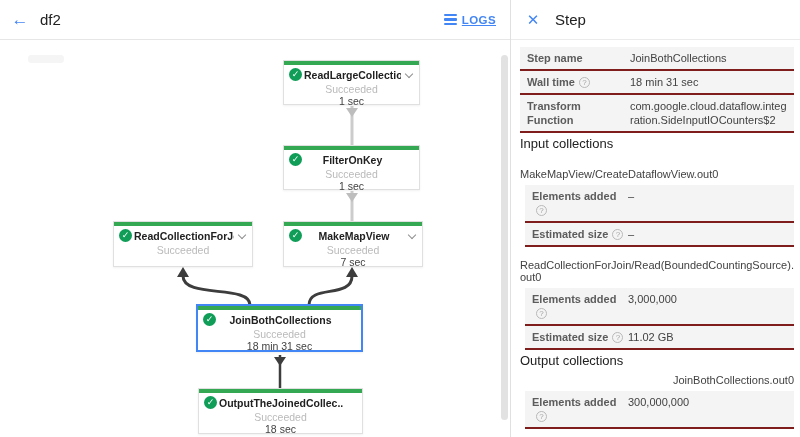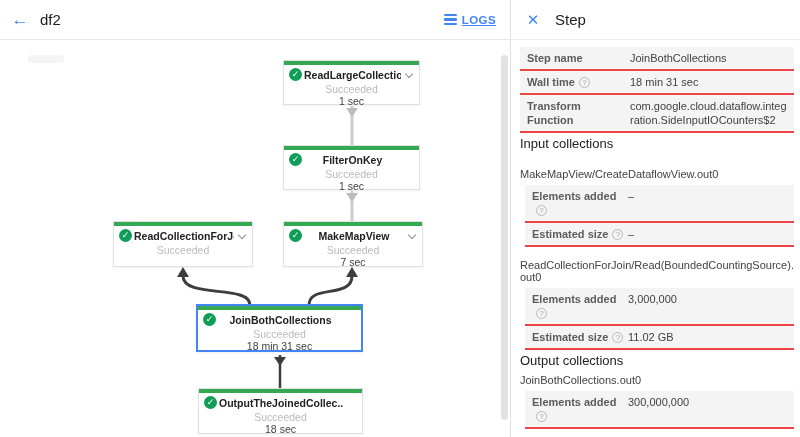--- a/index.html
+++ b/index.html
@@ -49,21 +49,21 @@
 
   .scroll-thumb{position:absolute;left:501px;top:55px;width:7px;height:365px;background:#e2e2e2;border-radius:4px;z-index:6;cursor:pointer;}
 
   
   .panel{position:absolute;left:510px;top:0;width:290px;height:437px;background:#fff;border-left:1px solid var(--border);overflow:hidden;}
   .panel-header{height:40px;border-bottom:1px solid #ebebeb;display:flex;align-items:center;}
   .close-btn{width:44px;text-align:center;color:var(--accent-blue);font-size:15px;cursor:pointer;}
   .panel-title{font-size:15px;color:var(--text-dark);}
   .panel-body{padding:7px 6px 0 9px;}
 
-  .kv{display:flex;background:var(--row-bg);border-bottom:2px solid #ef4444;padding:4px 7px;font-size:11px;line-height:14px;}
+  .kv{display:flex;background:var(--row-bg);border-bottom:2px solid #7f1d1d;padding:4px 7px;font-size:11px;line-height:14px;}
   .kv-label{width:103px;flex:none;color:#5c5c5c;font-weight:bold;}
   .kv-value{flex:1;color:#424242;word-break:break-all;}
   .help{display:inline-block;width:11px;height:11px;border-radius:50%;border:1px solid #b9b9b9;color:#a5a5a5;font-size:8px;line-height:10px;text-align:center;margin-left:4px;vertical-align:1px;cursor:pointer;font-weight:normal;}
 
   .section-heading{font-size:13px;color:var(--text-dark);margin:3px 0 6px 0;}
   .coll-name{font-size:11px;color:#424242;margin:8px 0 5px 0;word-break:break-all;}
   .coll-rows{margin-left:5px;}
 </style>
 </head>
 <body>
@@ -211,21 +211,21 @@
           <span class="kv-label" style="width:96px;"><span>Elements added</span><span class="help">?</span></span>
           <span class="kv-value">3,000,000</span>
         </div>
         <div class="kv">
           <span class="kv-label" style="width:96px;"><span>Estimated size</span><span class="help">?</span></span>
           <span class="kv-value">11.02 GB</span>
         </div>
       </div>
 
       <div class="section-heading">Output collections</div>
-      <div class="coll-name" style="margin-top:0;">JoinBothCollections.out0</div>
+      <div class="coll-name" style="margin-top:0;text-align:right;">JoinBothCollections.out0</div>
       <div class="coll-rows">
         <div class="kv">
           <span class="kv-label" style="width:96px;"><span>Elements added</span><span class="help">?</span></span>
           <span class="kv-value">300,000,000</span>
         </div>
 
       </div>
 
     </div>
   </div>

